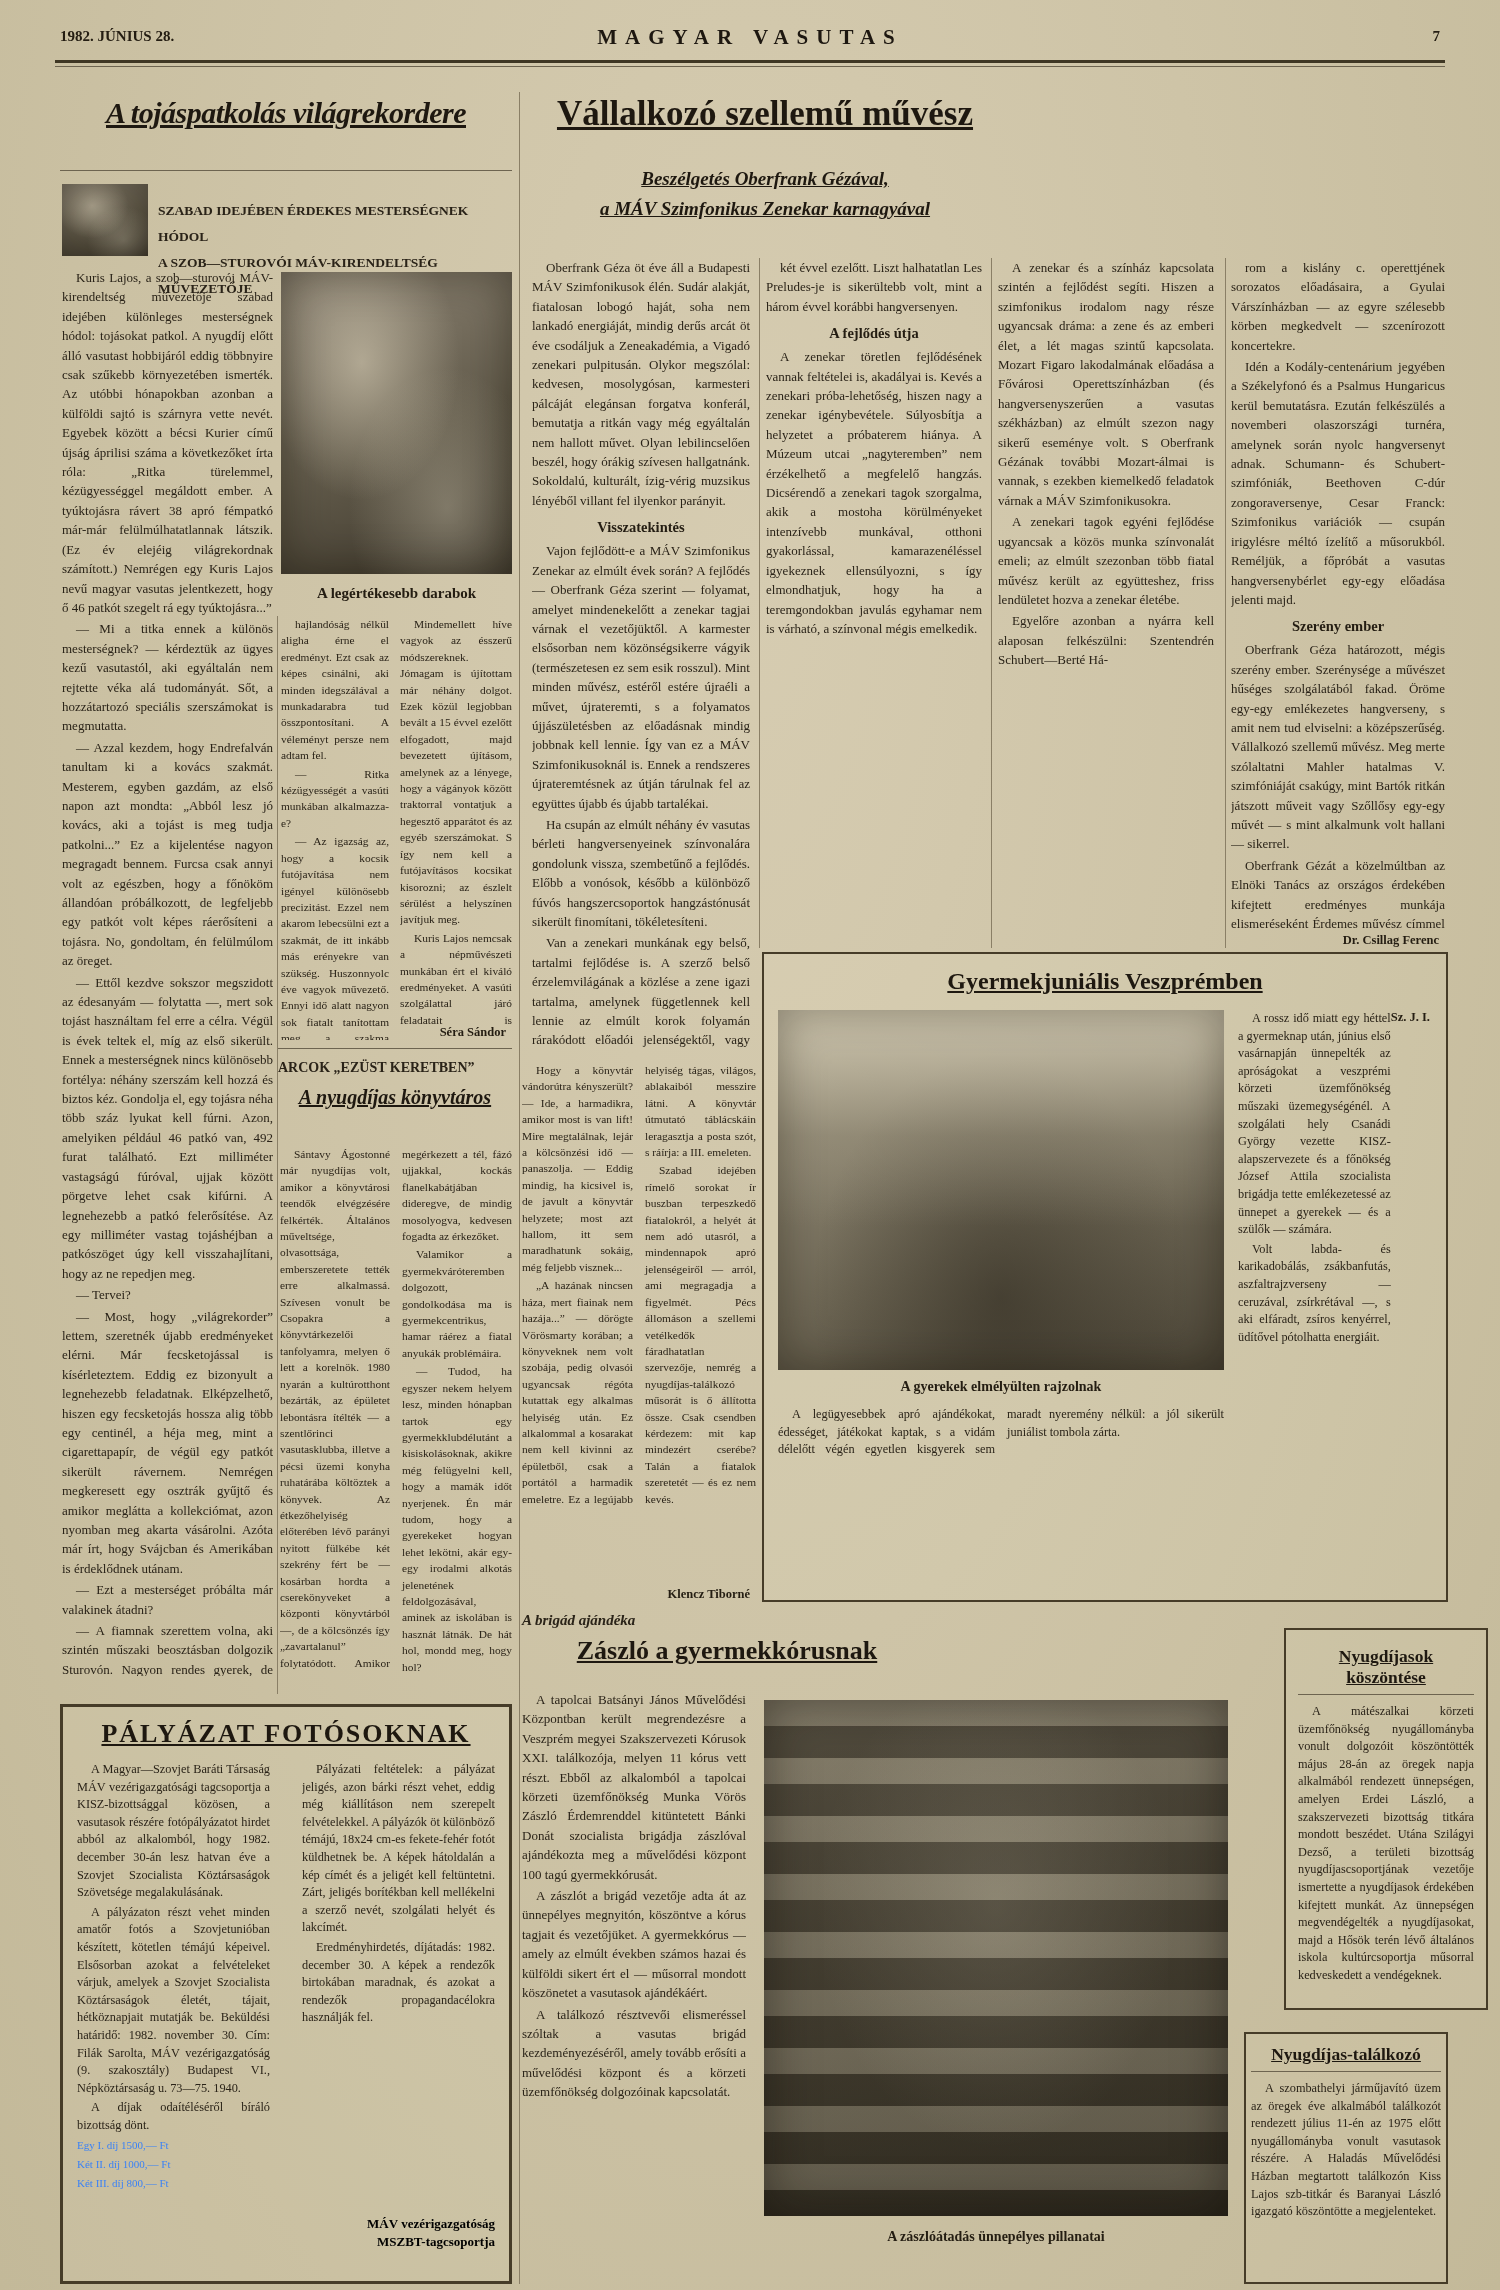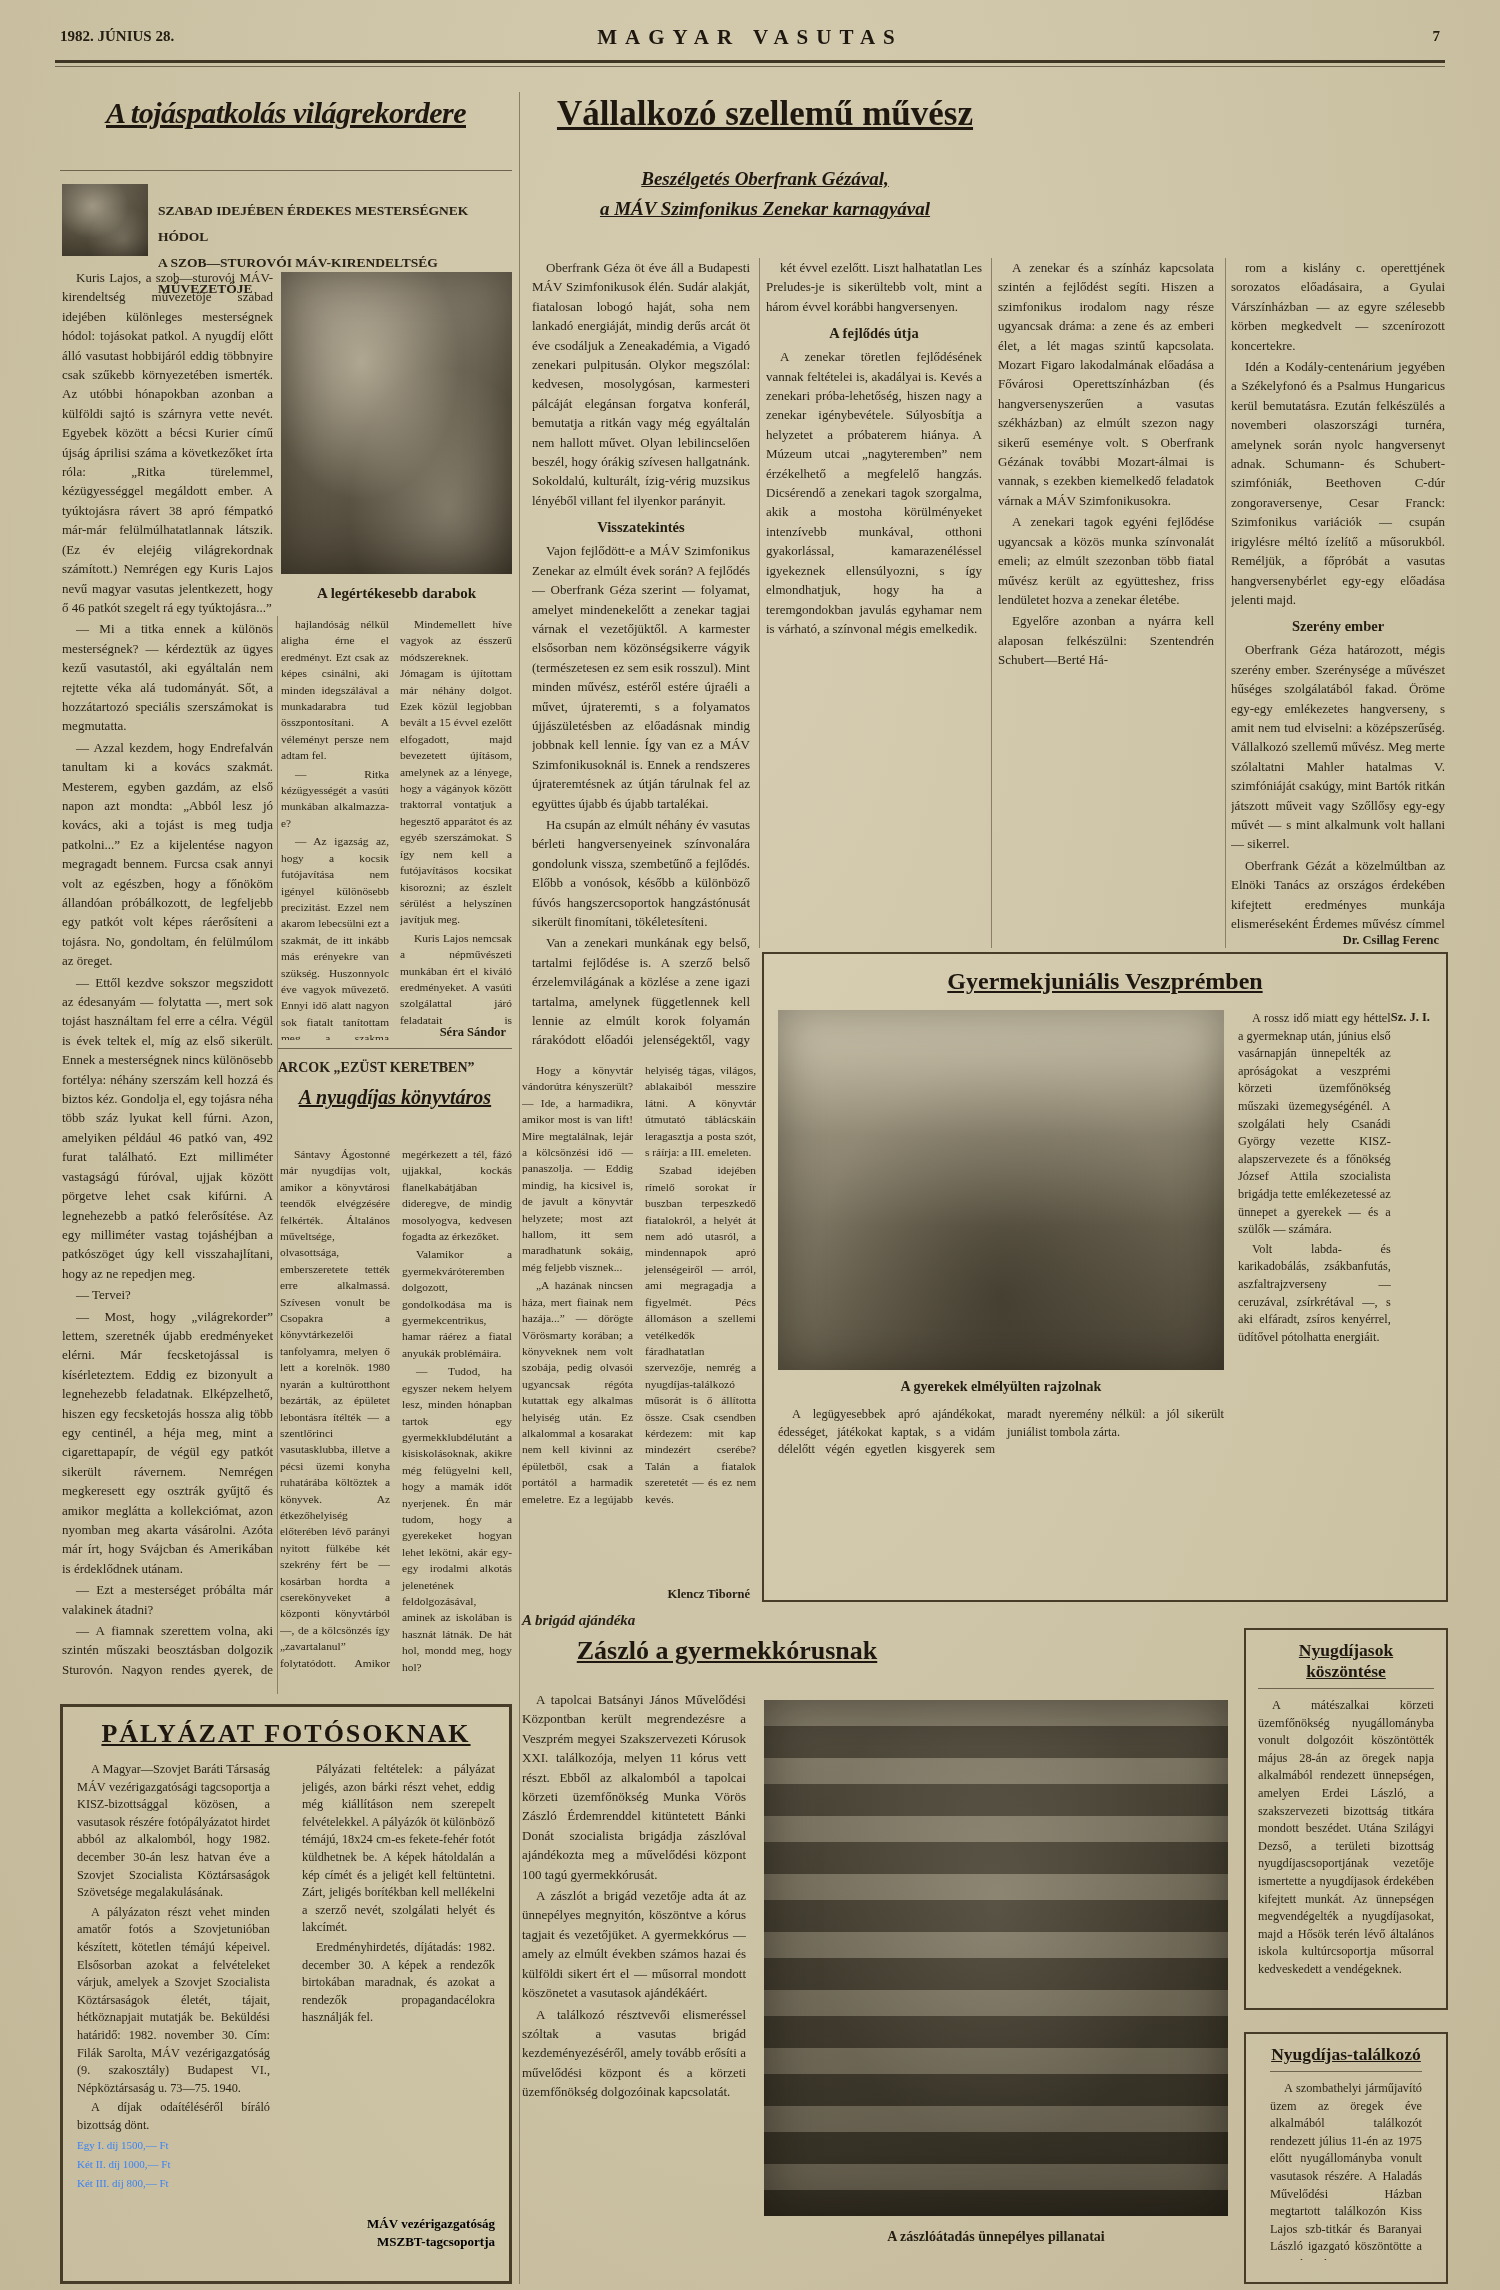--- a/index.html
+++ b/index.html
@@ -213,25 +213,25 @@
 <div class="abs kicker" style="left:522px;top:1612px;width:410px;font-size:15px;font-style:italic;">A brigád ajándéka</div>
 <div class="abs headline" style="left:522px;top:1636px;width:410px;font-size:26px;">Zászló a gyermekkórusnak</div>
 <div class="abs txt body13" style="left:522px;top:1690px;width:224px;height:594px;">
     <p>A tapolcai Batsányi János Művelődési Központban került megrendezésre a Veszprém megyei Szakszervezeti Kórusok XXI. találkozója, melyen 11 kórus vett részt. Ebből az alkalomból a tapolcai körzeti üzemfőnökség Munka Vörös Zászló Érdemrenddel kitüntetett Bánki Donát szocialista brigádja zászlóval ajándékozta meg a művelődési központ 100 tagú gyermekkórusát.</p>
     <p>A zászlót a brigád vezetője adta át az ünnepélyes megnyitón, köszöntve a kórus tagjait és vezetőjüket. A gyermekkórus — amely az elmúlt években számos hazai és külföldi sikert ért el — műsorral mondott köszönetet a vasutasok ajándékáért.</p>
     <p>A találkozó résztvevői elismeréssel szóltak a vasutas brigád kezdeményezéséről, amely tovább erősíti a művelődési központ és a körzeti üzemfőnökség dolgozóinak kapcsolatát.</p>
   </div>
 <div class="abs photo-crowd" style="left:764px;top:1700px;width:464px;height:516px;"></div>
 <div class="abs caption" style="left:764px;top:2228px;width:464px;">A zászlóátadás ünnepélyes pillanatai</div>
 
-<div class="abs boxed" style="left:1244px;top:1628px;width:204px;height:382px;padding:10px 12px;">
+<div class="abs boxed" style="left:1284px;top:1628px;width:204px;height:382px;padding:16px 12px;">
   <div class="headline" style="font-size:17.5px;padding-bottom:6px;border-bottom:1px solid #6d6450;margin-bottom:8px;">Nyugdíjasok köszöntése</div>
   <div class="txt body12" style="height:310px;">
       <p>A mátészalkai körzeti üzemfőnökség nyugállományba vonult dolgozóit köszöntötték május 28-án az öregek napja alkalmából rendezett ünnepségen, amelyen Erdei László, a szakszervezeti bizottság titkára mondott beszédet. Utána Szilágyi Dezső, a területi bizottság nyugdíjascsoportjának vezetője ismertette a nyugdíjasok érdekében kifejtett munkát. Az ünnepségen megvendégelték a nyugdíjasokat, majd a Hősök terén lévő általános iskola kultúrcsoportja műsorral kedveskedett a vendégeknek.</p>
     </div>
 </div>
 
-<div class="abs boxed" style="left:1244px;top:2032px;width:204px;height:252px;padding:10px 24px;">
+<div class="abs boxed" style="left:1244px;top:2032px;width:204px;height:252px;padding:10px 5px;">
   <div class="headline" style="font-size:17.5px;padding-bottom:6px;border-bottom:1px solid #6d6450;margin-bottom:8px;">Nyugdíjas-találkozó</div>
   <div class="txt body12" style="height:180px;">
       <p>A szombathelyi járműjavító üzem az öregek éve alkalmából találkozót rendezett július 11-én az 1975 előtt nyugállományba vonult vasutasok részére. A Haladás Művelődési Házban megtartott találkozón Kiss Lajos szb-titkár és Baranyai László igazgató köszöntötte a megjelenteket.</p>
     </div>
 </div>
 
 </body></html>

